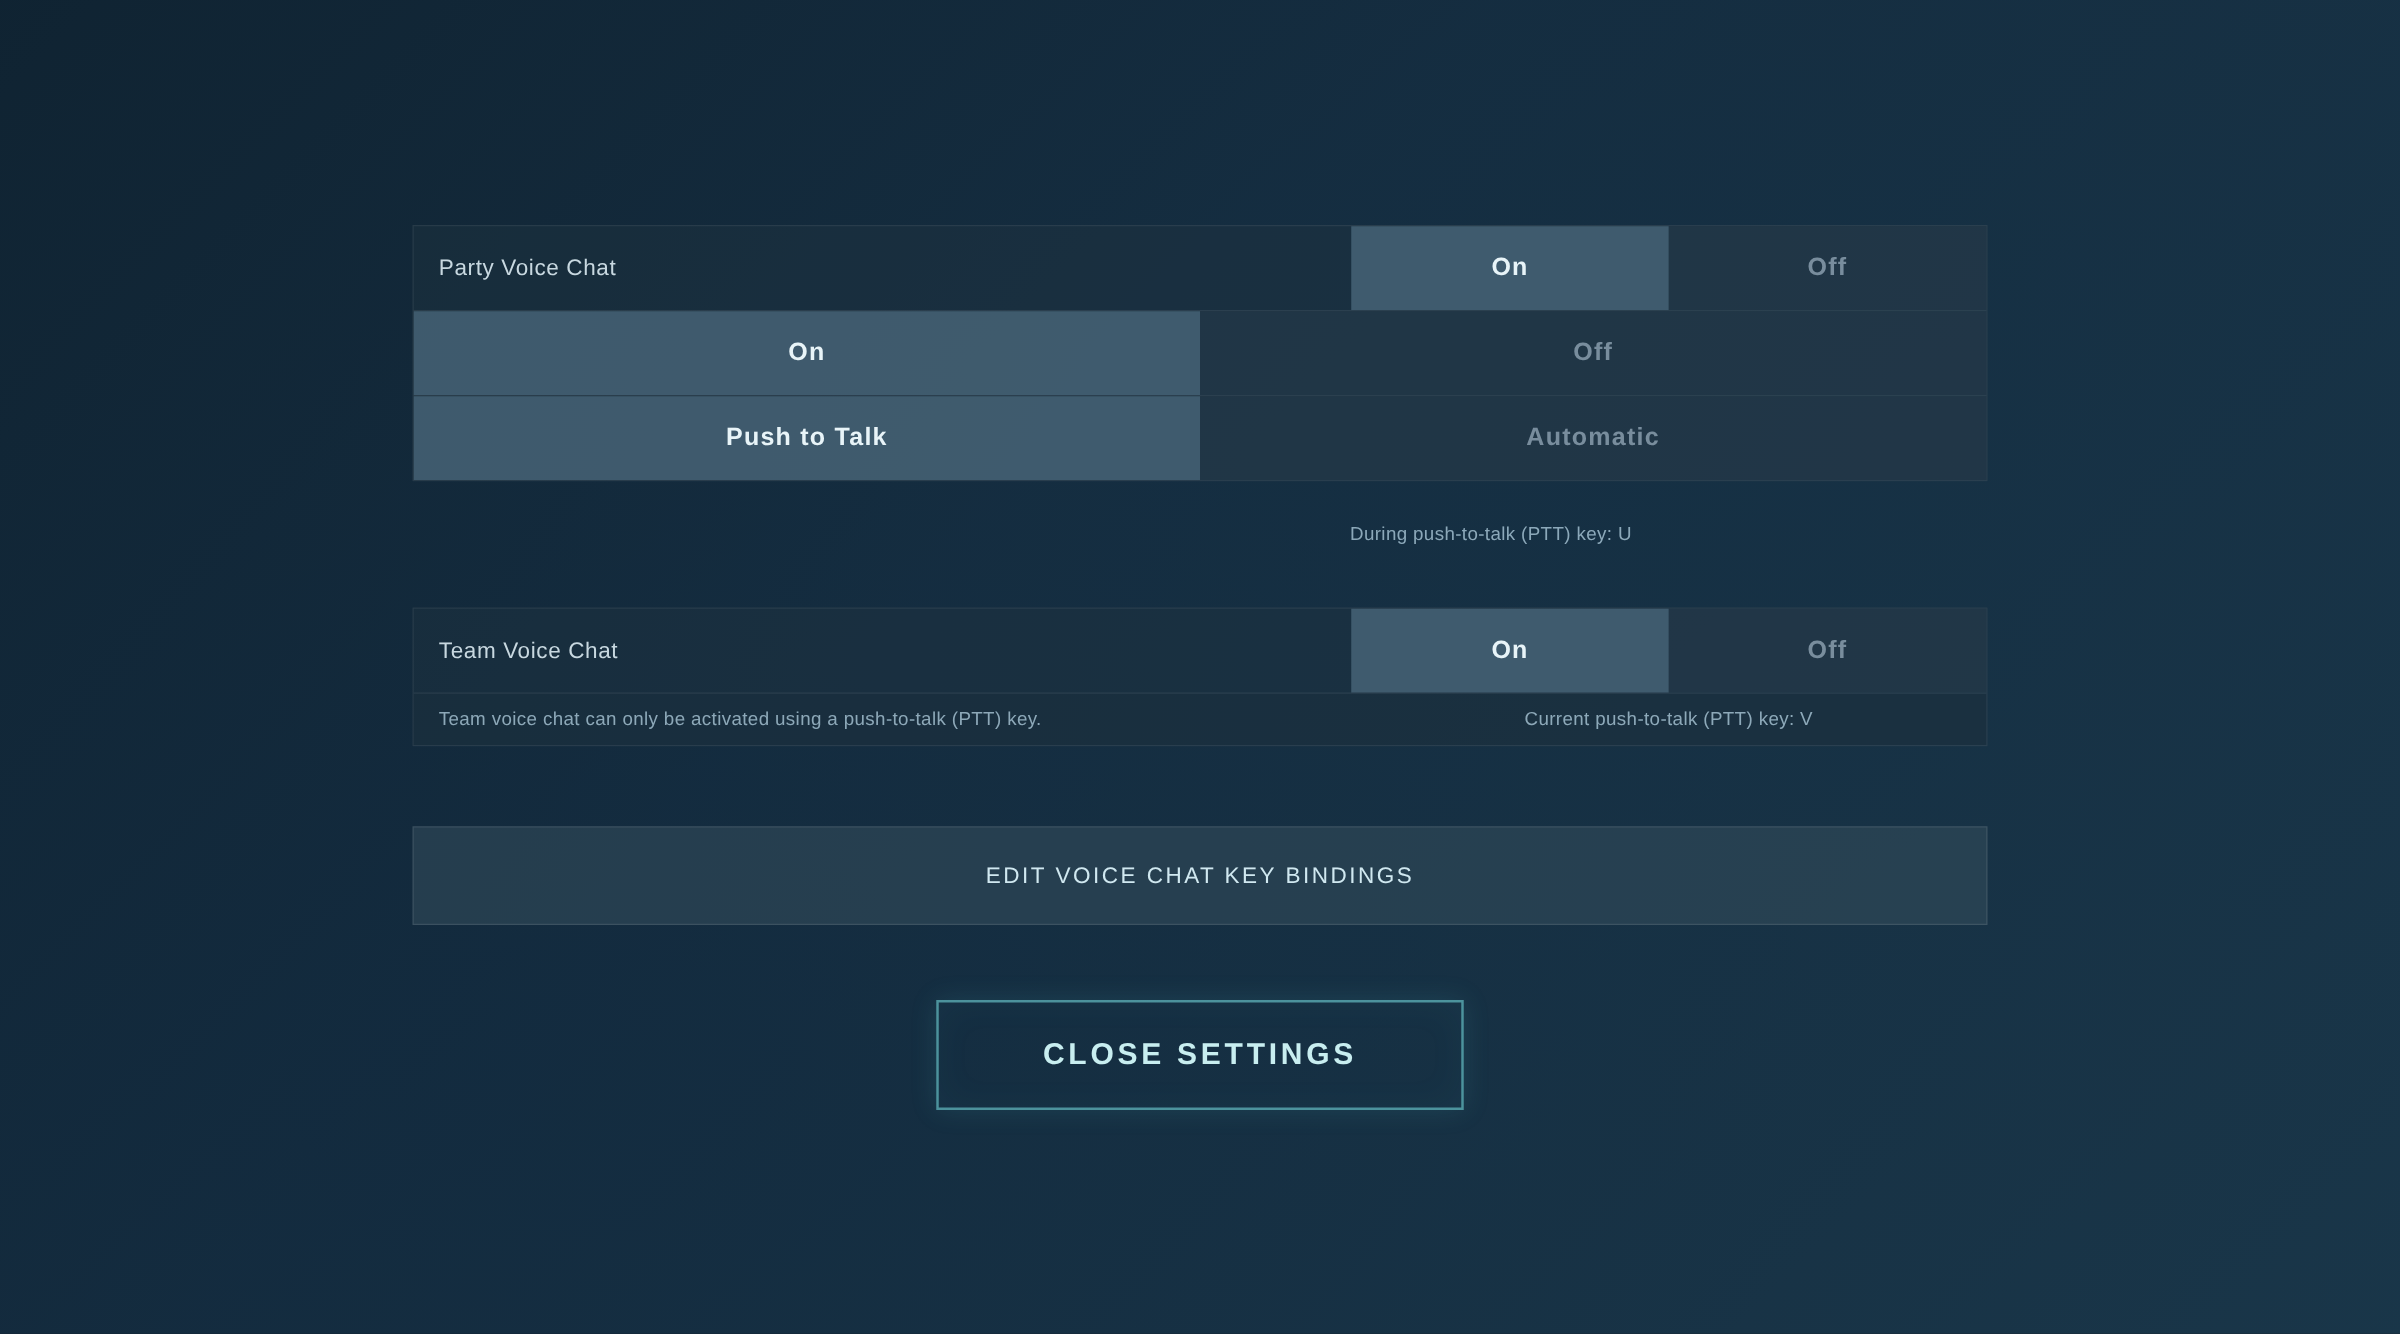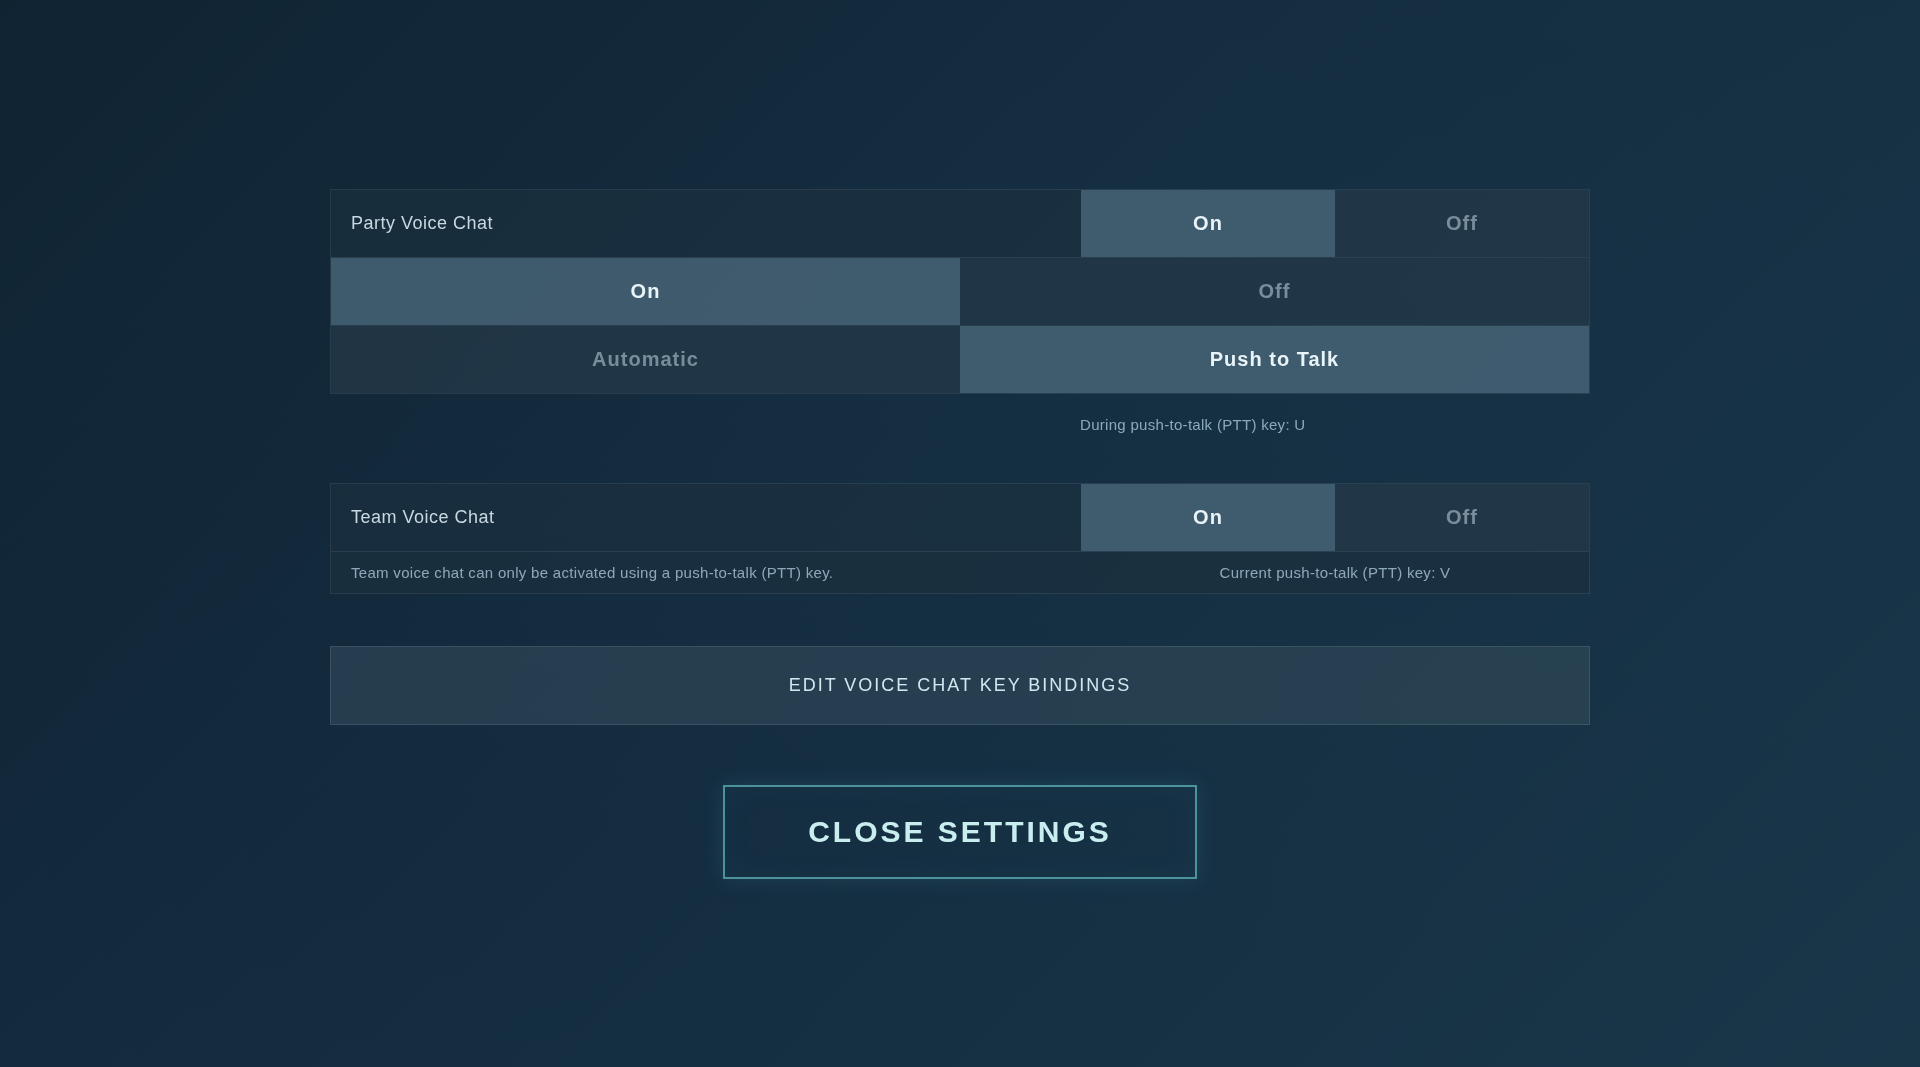--- a/index.html
+++ b/index.html
@@ -86,21 +86,21 @@
     }
 
     .control-btn.inactive {
       background: rgba(40, 60, 75, 0.5);
       color: rgba(180, 200, 215, 0.6);
     }
 
     .section-block {
       background: rgba(30, 50, 65, 0.45);
       border: 1px solid rgba(255,255,255,0.07);
-      margin-bottom: 12px;
+      margin-bottom: 24px;
     }
 
     .ptt-hint {
       padding: 10px 20px 10px 750px;
       color: rgba(180, 210, 225, 0.75);
       font-size: 15px;
       letter-spacing: 0.3px;
       background: transparent;
     }
 
@@ -149,21 +149,21 @@
     .close-settings-area {
       display: flex;
       justify-content: center;
       margin-top: 60px;
     }
 
     .close-settings-btn {
       background: transparent;
       border: 2px solid rgba(100, 190, 195, 0.7);
       color: #c8eef0;
-      font-size: 30px;
+      font-size: 24px;
       font-weight: 700;
       letter-spacing: 3px;
       padding: 28px 83px;
       cursor: pointer;
       transition: background 0.15s, border-color 0.15s;
       outline: none;
       box-shadow: 0 0 20px rgba(80, 180, 190, 0.15), inset 0 0 30px rgba(80, 180, 190, 0.05);
     }
   </style>
 </head>
@@ -183,22 +183,22 @@
 
     <div class="settings-row">
       <div class="row-controls">
         <button class="control-btn active">On</button>
         <button class="control-btn inactive">Off</button>
       </div>
     </div>
 
     <div class="settings-row">
       <div class="row-controls">
+        <button class="control-btn active">Push to Talk</button>
         <button class="control-btn inactive">Automatic</button>
-        <button class="control-btn active">Push to Talk</button>
       </div>
     </div>
 
   </div>
 
   <div class="ptt-hint">During push-to-talk (PTT) key: U</div>
 
   <div class="spacer"></div>
 
   <div class="section-block">

